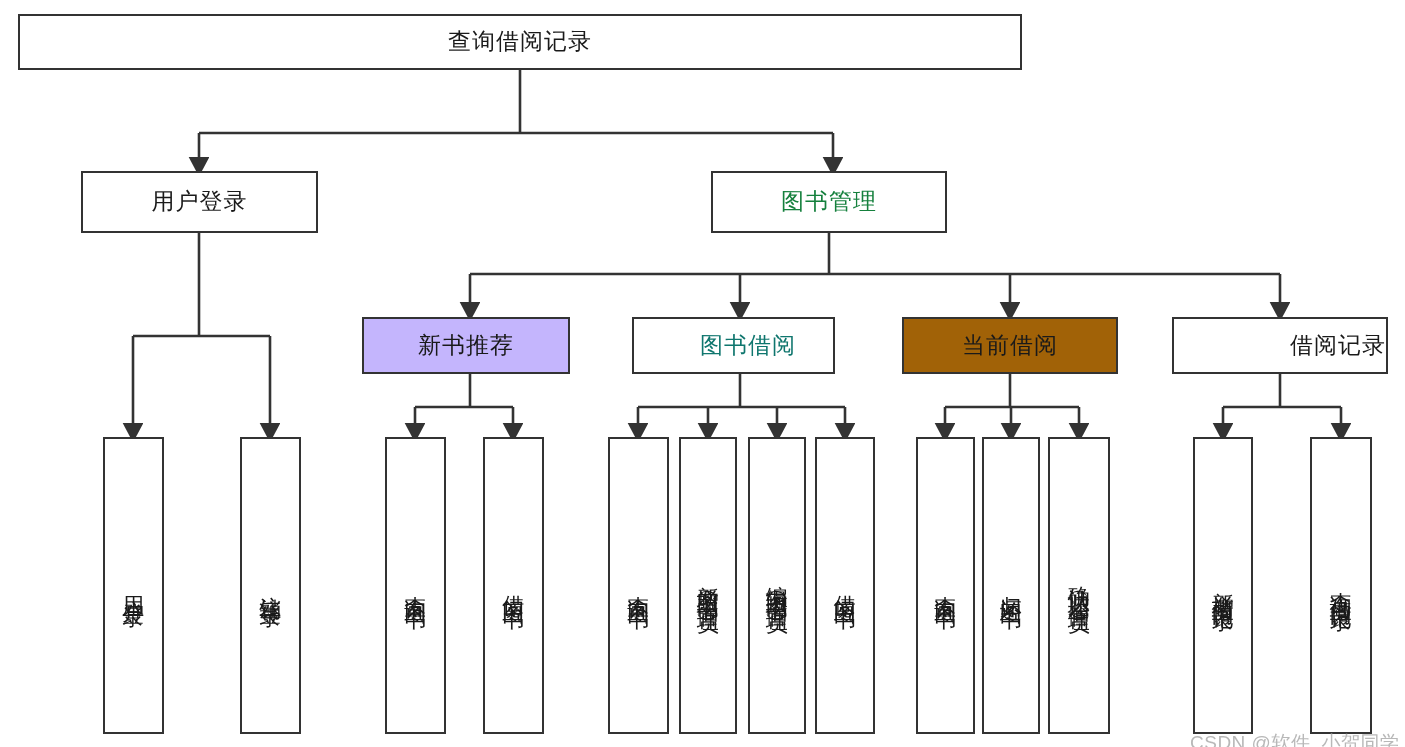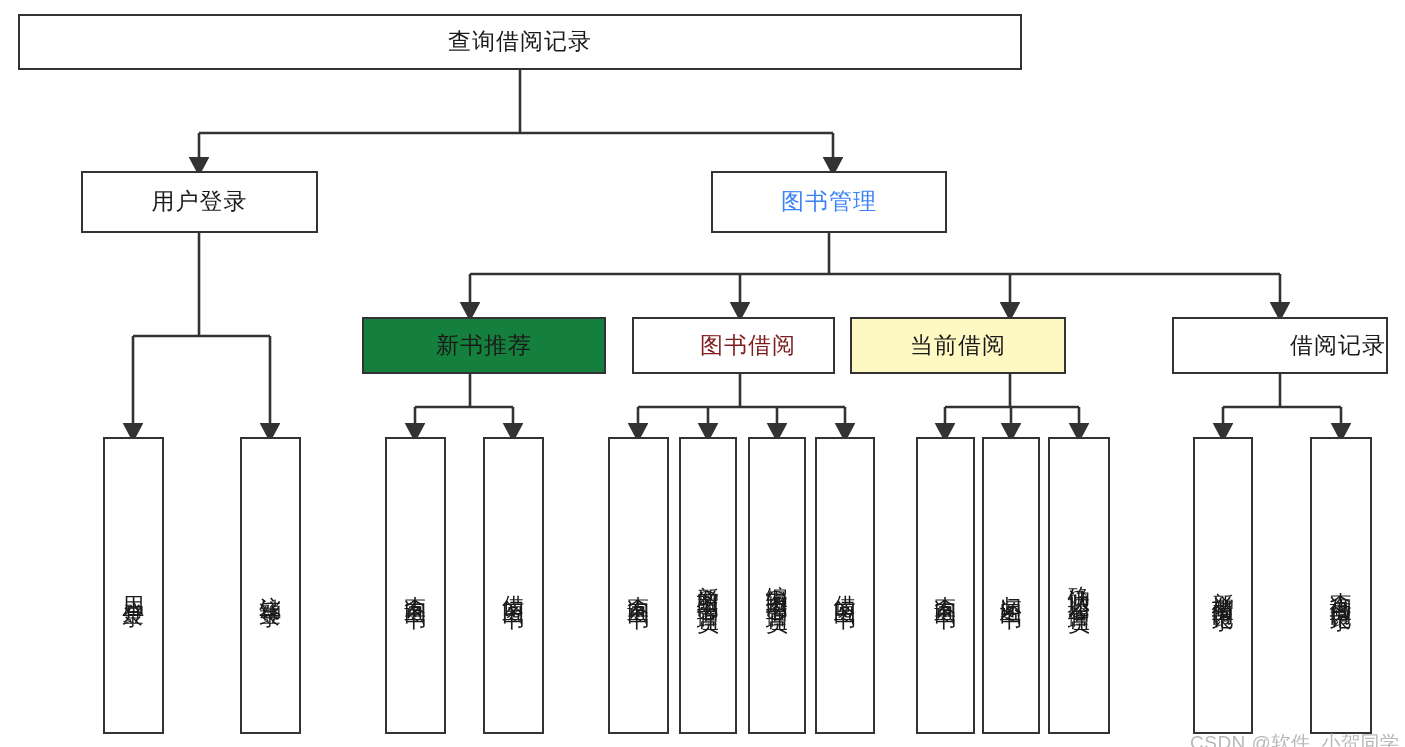--- a/index.html
+++ b/index.html
@@ -121,31 +121,31 @@
     </g>
   </svg>
 
   <div class="node horiz" style="left: 18px; top: 14px; width: 1004px; height: 56px; border-color: rgb(51, 51, 51); background: rgb(255, 255, 255); color: rgb(26, 26, 26);">
     <span class="node-label">查询借阅记录</span>
   </div>
 
   <div class="node horiz" style="left: 81px; top: 171px; width: 237px; height: 62px; border-color: rgb(51, 51, 51); background: rgb(255, 255, 255); color: rgb(26, 26, 26);">
     <span class="node-label">用户登录</span>
   </div>
-  <div class="node horiz" style="left: 711px; top: 171px; width: 236px; height: 62px; border-color: rgb(51, 51, 51); background: rgb(255, 255, 255); color: #3b82f6;">
+  <div class="node horiz" style="left: 711px; top: 171px; width: 236px; height: 62px; border-color: rgb(51, 51, 51); background: rgb(255, 255, 255); color: #15803d;">
     <span class="node-label">图书管理</span>
   </div>
 
-  <div class="node horiz" style="left: 362px; top: 317px; width: 244px; height: 57px; border-color: rgb(51, 51, 51); background: #15803d; color: rgb(26, 26, 26);">
+  <div class="node horiz" style="left: 362px; top: 317px; width: 208px; height: 57px; border-color: rgb(51, 51, 51); background: #c4b5fd; color: rgb(26, 26, 26);">
     <span class="node-label">新书推荐</span>
   </div>
-  <div class="node horiz" style="left: 632px; top: 317px; width: 203px; height: 57px; border-color: rgb(51, 51, 51); background: rgb(255, 255, 255); color: #7f1d1d; padding-left: 29px;">
+  <div class="node horiz" style="left: 632px; top: 317px; width: 203px; height: 57px; border-color: rgb(51, 51, 51); background: rgb(255, 255, 255); color: #0f766e; padding-left: 29px;">
     <span class="node-label">图书借阅</span>
   </div>
-  <div class="node horiz" style="left: 850px; top: 317px; width: 216px; height: 57px; border-color: rgb(51, 51, 51); background: #fef9c3; color: rgb(26, 26, 26); align-items: center;">
+  <div class="node horiz" style="left: 902px; top: 317px; width: 216px; height: 57px; border-color: rgb(51, 51, 51); background: #a16207; color: rgb(26, 26, 26); align-items: center;">
     <span class="node-label">当前借阅</span>
   </div>
   <div class="node horiz" style="left: 1172px; top: 317px; width: 216px; height: 57px; border-color: rgb(51, 51, 51); background: rgb(255, 255, 255); color: rgb(26, 26, 26); justify-content: flex-end;">
     <span class="node-label">借阅记录</span>
   </div>
 
   <div class="node vert" style="left: 103px; top: 437px; width: 61px; height: 297px; border-color: rgb(51, 51, 51); background: rgb(255, 255, 255); color: rgb(26, 26, 26);">
     <span class="node-label">用户登录</span>
   </div>
   <div class="node vert" style="left: 240px; top: 437px; width: 61px; height: 297px; border-color: rgb(51, 51, 51); background: rgb(255, 255, 255); color: rgb(26, 26, 26);">

